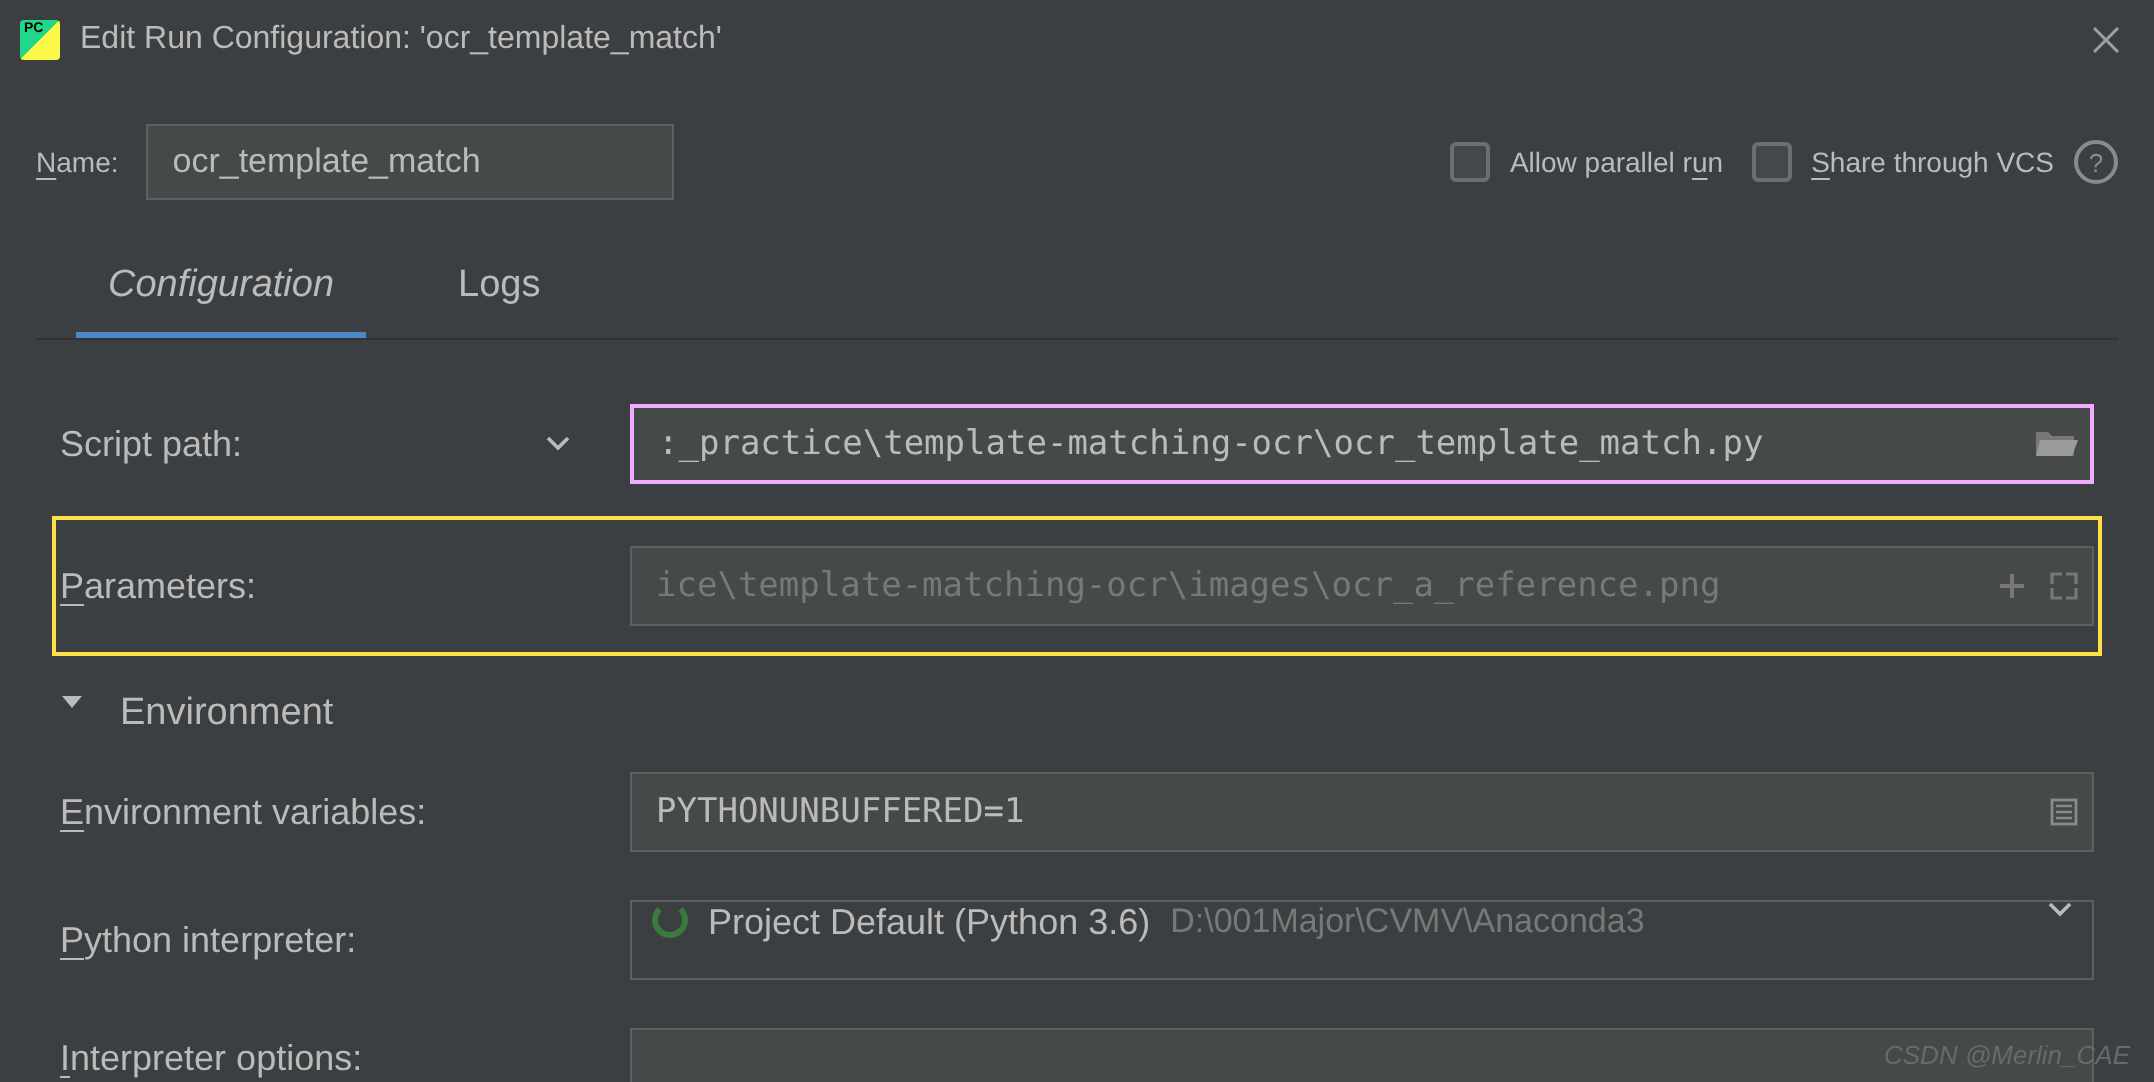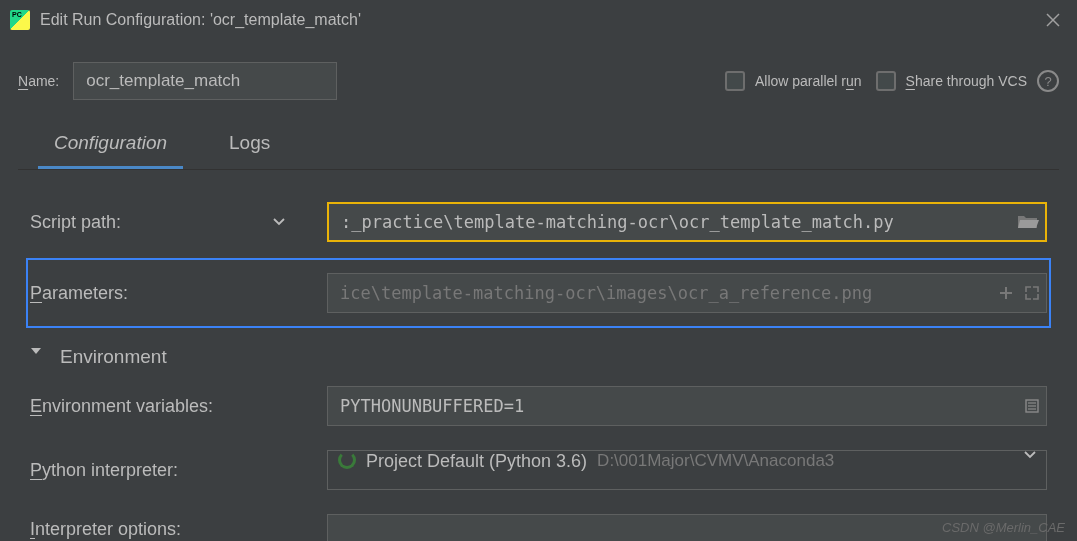--- a/index.html
+++ b/index.html
@@ -124,21 +124,21 @@
       color: #bbbbbb;
       font-style: italic;
     }
     .form-area {
       padding: 20px 30px 0 30px;
     }
     .form-row {
       display: flex;
       align-items: center;
       padding: 12px 0;
-      gap: 22px;
+      gap: 10px;
     }
     .form-label {
       width: 275px;
       color: #bbbbbb;
       font-size: 18px;
       display: flex;
       align-items: center;
       gap: 6px;
     }
     .dropdown-arrow {
@@ -149,21 +149,21 @@
       flex: 1;
       display: flex;
       align-items: center;
       background: #45494a;
       border: 1px solid #5e6060;
       padding: 0 6px 0 12px;
       height: 40px;
       position: relative;
     }
     .input-cell.highlighted {
-      border: 2px solid #eab308;
+      border: 2px solid #f0abfc;
       background: #45494a;
     }
     .input-text {
       flex: 1;
       color: #bbbbbb;
       font-family: "Consolas", monospace;
       font-size: 17px;
       white-space: nowrap;
       overflow: hidden;
     }
@@ -180,21 +180,21 @@
     .plus-icon, .expand-icon, .list-icon {
       color: #787878;
       cursor: pointer;
       margin-left: 10px;
       flex-shrink: 0;
       display: flex;
       align-items: center;
       justify-content: center;
     }
     .red-box {
-      border: 2px solid #3b82f6;
+      border: 2px solid #fde047;
       padding: 1px 2px;
       margin: 4px -4px;
     }
     .env-header {
       display: flex;
       align-items: flex-start;
       gap: 18px;
       padding: 14px 0 6px 0;
     }
     .caret-down {

